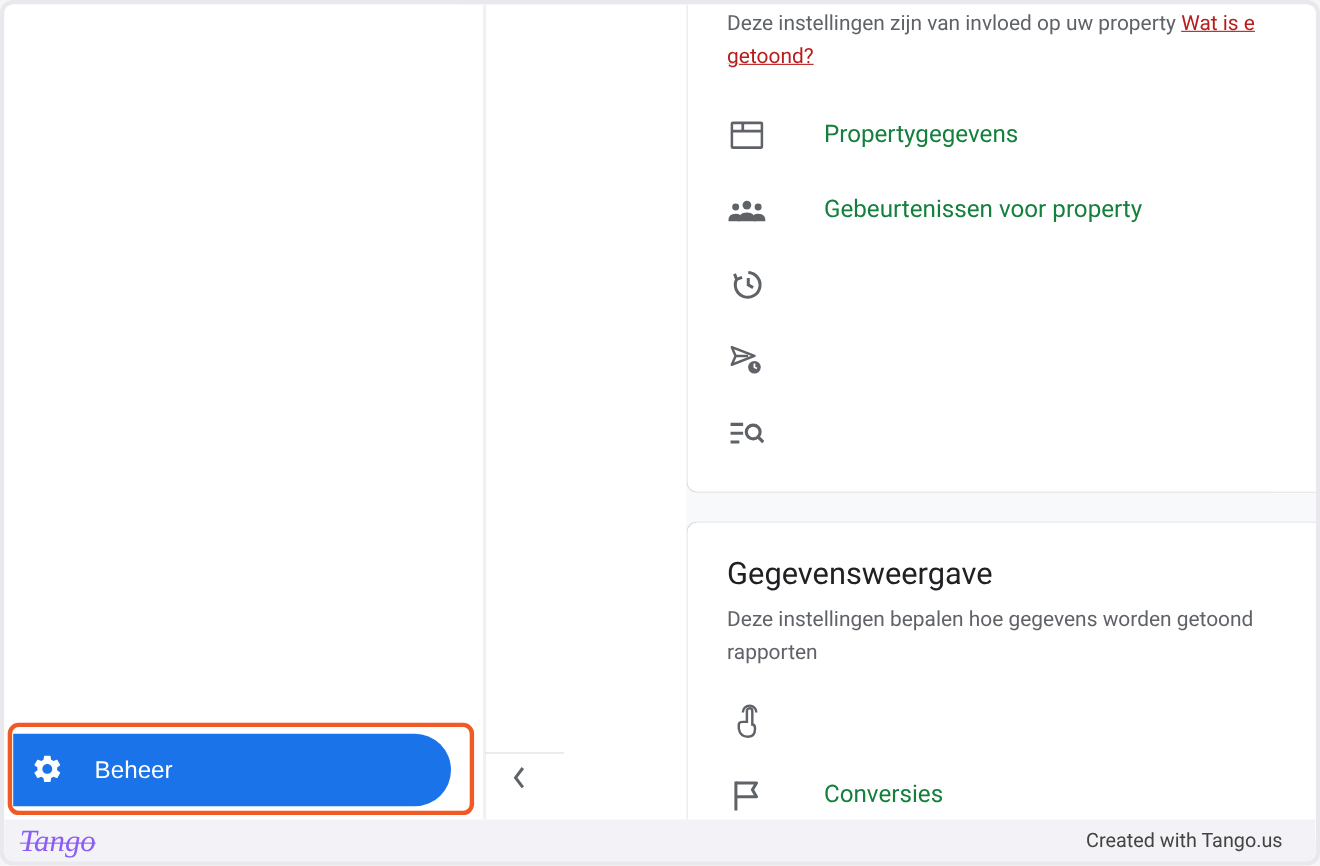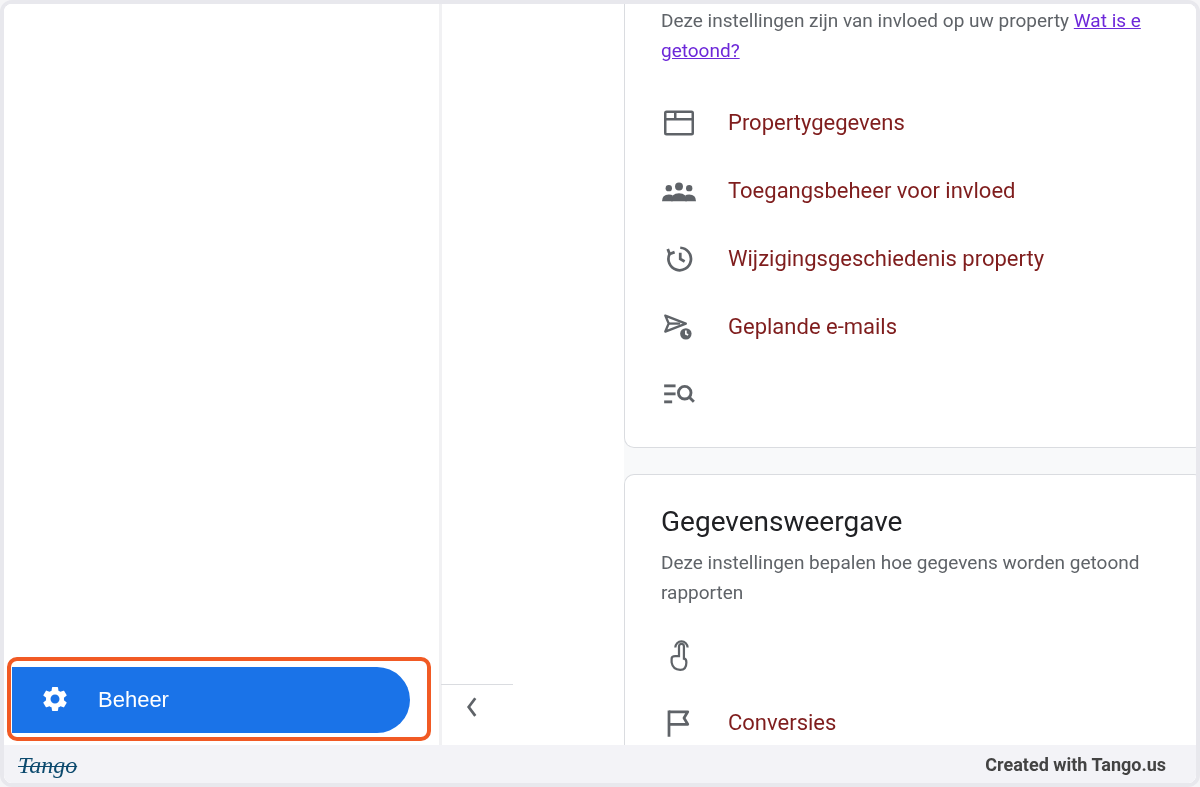--- a/index.html
+++ b/index.html
@@ -49,21 +49,21 @@
     .beheer-button {
       position: absolute;
       left: 8px;
       bottom: 50px;
       width: 398px;
       height: 66px;
       background: #1a73e8;
       border-radius: 0 36px 36px 0;
       display: flex;
       align-items: center;
-      padding-left: 28px;
+      padding-left: 16px;
       cursor: pointer;
       border: none;
     }
     .beheer-highlight {
       position: absolute;
       left: 3px;
       bottom: 42px;
       width: 424px;
       height: 84px;
       border: 4px solid #f15a24;
@@ -127,21 +127,21 @@
       border-radius: 0 0 10px 10px;
       margin-top: -2px;
     }
     .description-text {
       color: #5f6368;
       font-size: 19px;
       line-height: 1.6;
       padding: 4px 0 0 36px;
     }
     .help-link {
-      color: #6d28d9;
+      color: #b91c1c;
       text-decoration: underline;
       cursor: pointer;
     }
     .settings-list {
       padding: 22px 0 18px 0;
     }
     .settings-item {
       display: flex;
       align-items: center;
       padding: 18px 0 18px 36px;
@@ -152,24 +152,24 @@
       height: 32px;
       display: flex;
       align-items: center;
       justify-content: center;
       flex-shrink: 0;
     }
     .settings-icon svg {
       fill: #5f6368;
     }
     .settings-label {
-      color: #7f1d1d;
+      color: #15803d;
       font-size: 22px;
       font-weight: 400;
-      margin-left: 31px;
+      margin-left: 52px;
     }
     .section-title {
       color: #202124;
       font-size: 28px;
       font-weight: 400;
       padding: 30px 0 10px 36px;
     }
     .section-description {
       color: #5f6368;
       font-size: 19px;
@@ -188,31 +188,31 @@
       height: 38px;
       background: #f3f3f7;
       display: flex;
       align-items: center;
       justify-content: space-between;
       padding: 0 30px 0 14px;
     }
     .tango-logo {
       font-family: cursive;
       font-style: italic;
-      color: #0c4a6e;
-      font-size: 24px;
+      color: #8b5cf6;
+      font-size: 28px;
       font-weight: 400;
       text-decoration: line-through;
       text-decoration-thickness: 1px;
       padding-top: 3px;
     }
     .tango-credit {
       color: #434343;
       font-size: 18px;
-      font-weight: 700;
+      font-weight: 400;
     }
   </style>
 </head>
 <body>
 
 <div class="viewport">
   <div class="inner-content">
 
     <div class="left-panel"></div>
     <div class="sidebar-divider"></div>
@@ -261,44 +261,42 @@
             <span class="settings-icon">
               <svg width="34" height="22" viewBox="0 0 30 18">
                 <circle cx="15" cy="5" r="3.5" fill="#5f6368"></circle>
                 <circle cx="6" cy="6.5" r="2.8" fill="#5f6368"></circle>
                 <circle cx="24" cy="6.5" r="2.8" fill="#5f6368"></circle>
                 <path d="M 8 18 Q 8 11 15 11 Q 22 11 22 18 Z" fill="#5f6368"></path>
                 <path d="M 0 18 Q 0 12 6 12 Q 8.5 12 9.5 13 L 9.5 18 Z" fill="#5f6368"></path>
                 <path d="M 30 18 Q 30 12 24 12 Q 21.5 12 20.5 13 L 20.5 18 Z" fill="#5f6368"></path>
               </svg>
             </span>
-            <span class="settings-label">Toegangsbeheer voor invloed</span>
+            <span class="settings-label">Gebeurtenissen voor property</span>
           </div>
 
           <div class="settings-item">
             <span class="settings-icon">
               <svg width="30" height="30" viewBox="0 0 24 24">
                 <path d="M 13 3 A 9 9 0 1 1 4.5 8" fill="none" stroke="#5f6368" stroke-width="2.2"></path>
                 <polyline points="3,4 4.5,8 8.5,6.5" fill="none" stroke="#5f6368" stroke-width="2.2"></polyline>
                 <polyline points="13,7 13,12 16.5,14" fill="none" stroke="#5f6368" stroke-width="2.2"></polyline>
               </svg>
             </span>
-            <span class="settings-label">Wijzigingsgeschiedenis property</span>
           </div>
 
           <div class="settings-item">
             <span class="settings-icon">
               <svg width="32" height="28" viewBox="0 0 28 24">
                 <path d="M 2 2 L 20 9 L 2 16 L 5 9 Z" fill="none" stroke="#5f6368" stroke-width="2" stroke-linejoin="round"></path>
                 <line x1="5" y1="9" x2="15" y2="9" stroke="#5f6368" stroke-width="2"></line>
                 <circle cx="20" cy="18" r="5" fill="#5f6368"></circle>
                 <polyline points="20,15 20,18 22,19" fill="none" stroke="#ffffff" stroke-width="1.5"></polyline>
               </svg>
             </span>
-            <span class="settings-label">Geplande e-mails</span>
           </div>
 
           <div class="settings-item">
             <span class="settings-icon">
               <svg width="32" height="26" viewBox="0 0 28 22">
                 <line x1="1" y1="3" x2="11" y2="3" stroke="#5f6368" stroke-width="2.5"></line>
                 <line x1="1" y1="10" x2="11" y2="10" stroke="#5f6368" stroke-width="2.5"></line>
                 <line x1="1" y1="17" x2="8" y2="17" stroke="#5f6368" stroke-width="2.5"></line>
                 <circle cx="19" cy="9" r="5.5" fill="none" stroke="#5f6368" stroke-width="2.5"></circle>
                 <line x1="23" y1="13" x2="27" y2="17" stroke="#5f6368" stroke-width="2.5"></line>

